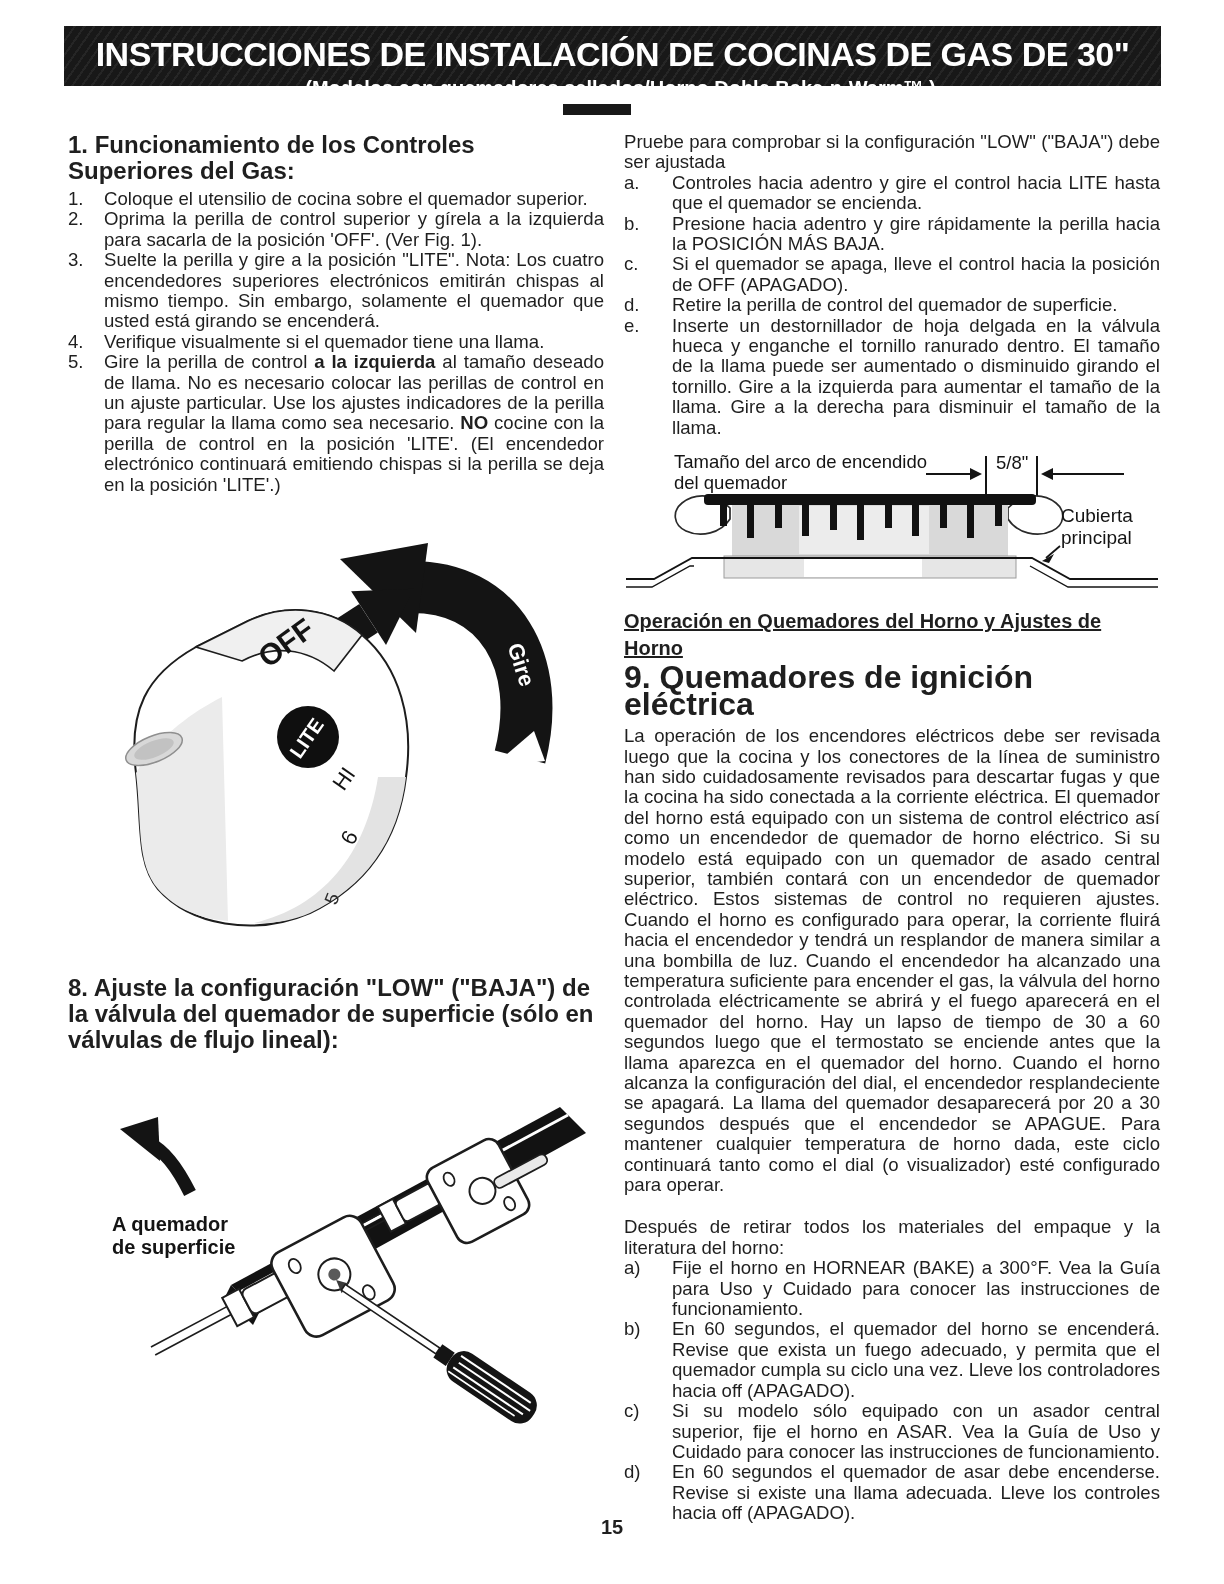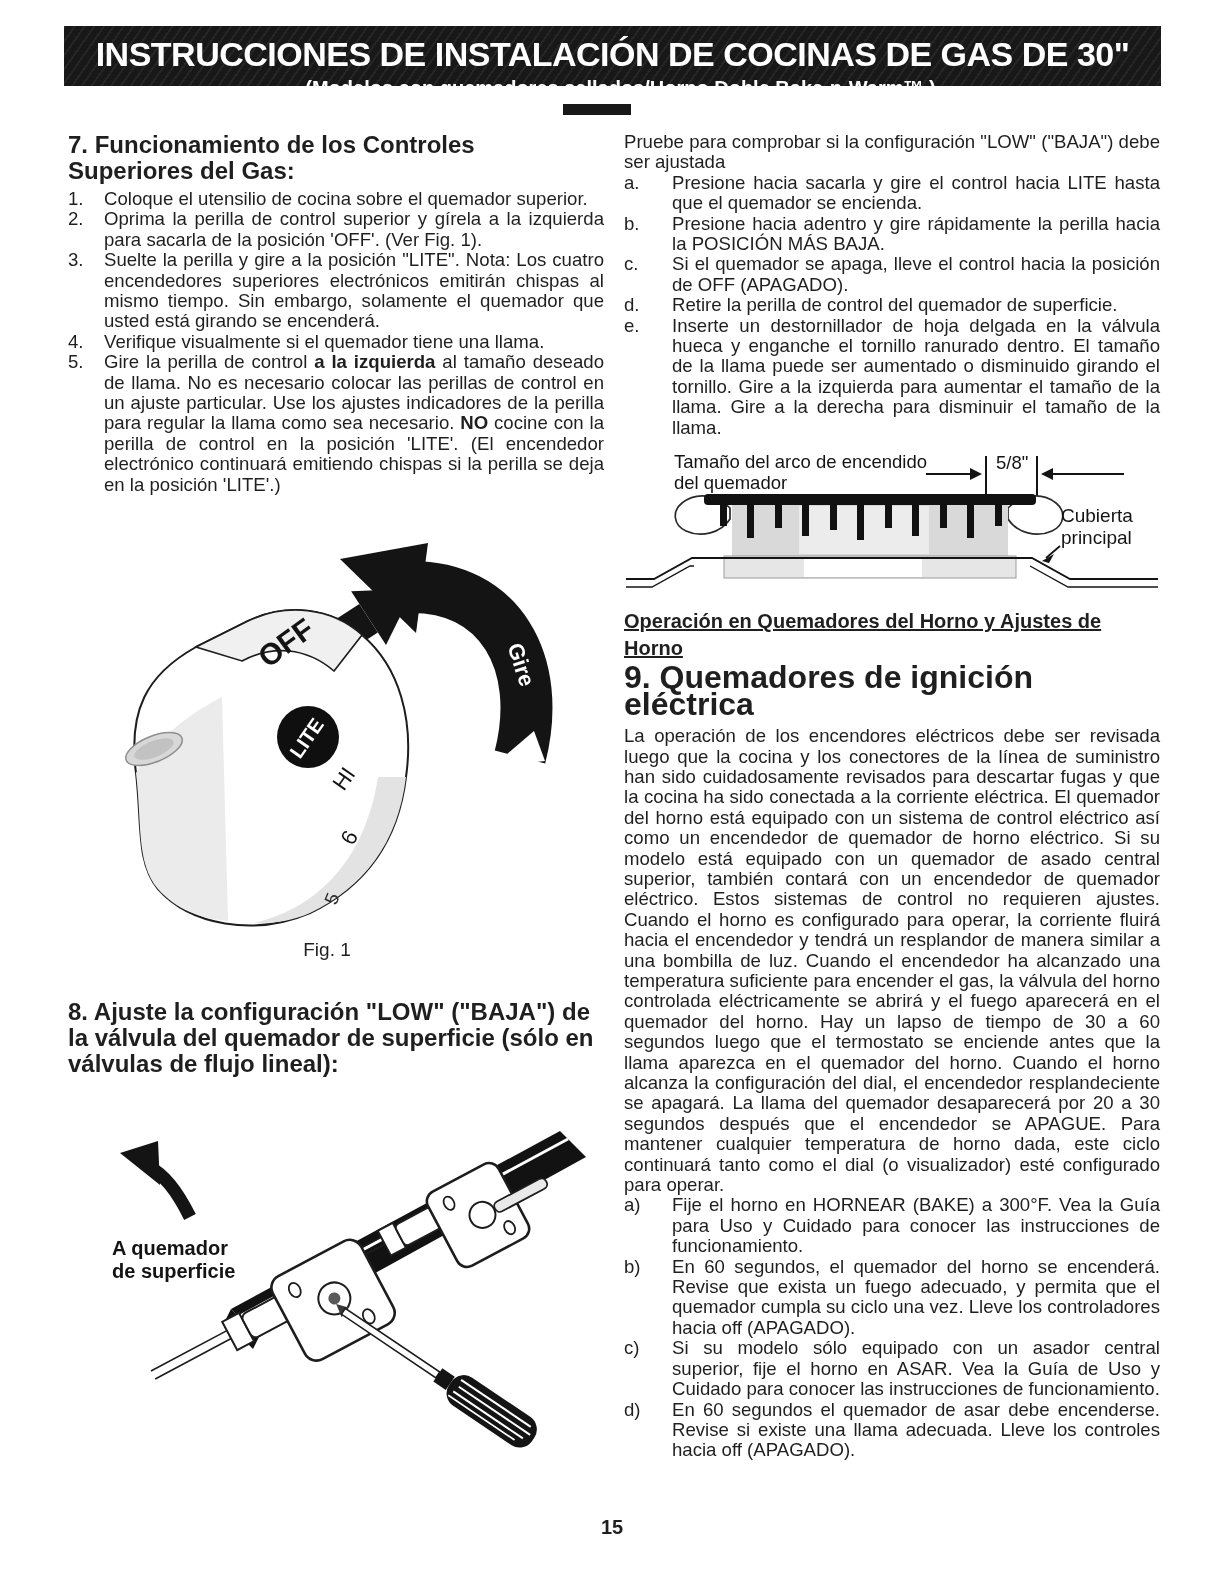--- a/index.html
+++ b/index.html
@@ -49,21 +49,21 @@
 
 <div class="page">
 
   <div class="banner">
     <div class="banner-title">INSTRUCCIONES DE INSTALACIÓN DE COCINAS DE GAS DE 30"</div>
     <div class="banner-sub">(Modelos con quemadores sellados/Horno Doble Bake-n-Warm™ )</div>
   </div>
   <div class="banner-tab"></div>
 
   <div class="col col-left">
-    <div class="sec-heading">7. Funcionamiento de los Controles Superiores del Gas:</div>
+    <div class="sec-heading">1. Funcionamiento de los Controles Superiores del Gas:</div>
 
     <div class="list">
       <div class="list-row">
         <div class="list-marker">1.</div>
         <div class="list-body">Coloque el utensilio de cocina sobre el quemador superior.</div>
       </div>
       <div class="list-row">
         <div class="list-marker">2.</div>
         <div class="list-body">Oprima la perilla de control superior y gírela a la izquierda para sacarla de la posición 'OFF'. (Ver Fig. 1).</div>
       </div>
@@ -107,21 +107,20 @@
           <ellipse rx="21" ry="8" fill="#c2c2c2"></ellipse>
         </g>
 
         <circle cx="212" cy="222" r="31" fill="#0f0f0f"></circle>
         <text transform="translate(212,224) rotate(-55)" text-anchor="middle" dominant-baseline="middle" font-size="20" font-weight="bold" fill="#ffffff">LITE</text>
         <text transform="translate(254,268) rotate(-55)" text-anchor="middle" font-size="22" fill="#141414">HI</text>
         <text transform="translate(260,326) rotate(-62)" text-anchor="middle" font-size="22" fill="#141414">6</text>
         <text transform="translate(242,386) rotate(-68)" text-anchor="middle" font-size="19" fill="#2e2e2e">5</text>
       </svg>
     </div>
-    <div class="fig-caption">Fig. 1</div>
 
     <div class="sec-heading sec8">8.  Ajuste la configuración "LOW" ("BAJA") de la válvula del quemador de superficie (sólo en válvulas de flujo lineal):</div>
 
     <div class="valvefig-wrap">
       <svg width="536" height="372" viewBox="0 0 536 372">
 
         <path d="M 122 104 C 108 76 96 62 80 53" fill="none" stroke="#141414" stroke-width="13"></path>
         <polygon points="92,72 52,40 90,28" fill="#141414"></polygon>
 
         <text x="44" y="142" font-size="20" font-weight="bold" fill="#141414">A quemador</text>
@@ -168,21 +167,21 @@
       </svg>
     </div>
   </div>
 
   <div class="col col-right">
     <div class="body-text">Pruebe para comprobar si la configuración "LOW" ("BAJA") debe ser ajustada</div>
 
     <div class="list">
       <div class="list-row">
         <div class="list-marker wide">a.</div>
-        <div class="list-body">Presione hacia sacarla y gire el control hacia LITE hasta que el quemador se encienda.</div>
+        <div class="list-body">Controles hacia adentro y gire el control hacia LITE hasta que el quemador se encienda.</div>
       </div>
       <div class="list-row">
         <div class="list-marker wide">b.</div>
         <div class="list-body">Presione hacia adentro y gire rápidamente la perilla hacia la POSICIÓN MÁS BAJA.</div>
       </div>
       <div class="list-row">
         <div class="list-marker wide">c.</div>
         <div class="list-body">Si el quemador se apaga, lleve el control hacia la posición de OFF (APAGADO).</div>
       </div>
       <div class="list-row">
@@ -242,20 +241,21 @@
         <polygon points="418,115 430,108 425,117" fill="#141414"></polygon>
       </svg>
     </div>
 
 
     <div class="heading-oper">Operación en Quemadores del Horno y Ajustes de Horno</div>
     <div class="heading-9">9. Quemadores de ignición eléctrica</div>
 
     <div class="body-text para9">La operación de los encendores eléctricos debe ser revisada luego que la cocina y los conectores de la línea de suministro han sido cuidadosamente revisados para descartar fugas y que la cocina ha sido conectada a la corriente eléctrica. El quemador del horno está equipado con un sistema de control eléctrico así como un encendedor de quemador de horno eléctrico. Si su modelo está equipado con un quemador de asado central superior, también contará con un encendedor de quemador eléctrico. Estos sistemas de control no requieren ajustes. Cuando el horno es configurado para operar, la corriente fluirá hacia el encendedor y tendrá un resplandor de manera similar a una bombilla de luz. Cuando el encendedor ha alcanzado una temperatura suficiente para encender el gas, la válvula del horno controlada eléctricamente se abrirá y el fuego aparecerá en el quemador del horno. Hay un lapso de tiempo de 30 a 60 segundos luego que el termostato se enciende antes que la llama aparezca en el quemador del horno. Cuando el horno alcanza la configuración del dial, el encendedor resplandeciente se apagará. La llama del quemador desaparecerá por 20 a 30 segundos después que el encendedor se APAGUE. Para mantener cualquier temperatura de horno dada, este ciclo continuará tanto como el dial (o visualizador) esté configurado para operar.</div>
 
+    <div class="body-text after-intro">Después de retirar todos los materiales del empaque y la literatura del horno:</div>
 
     <div class="list">
       <div class="list-row">
         <div class="list-marker wide">a)</div>
         <div class="list-body">Fije el horno en HORNEAR (BAKE) a 300°F. Vea la Guía para Uso y Cuidado para conocer las instrucciones de funcionamiento.</div>
       </div>
       <div class="list-row">
         <div class="list-marker wide">b)</div>
         <div class="list-body">En 60 segundos, el quemador del horno se encenderá. Revise que exista un fuego adecuado, y permita que el quemador cumpla su ciclo una vez. Lleve los controladores hacia off (APAGADO).</div>
       </div>

